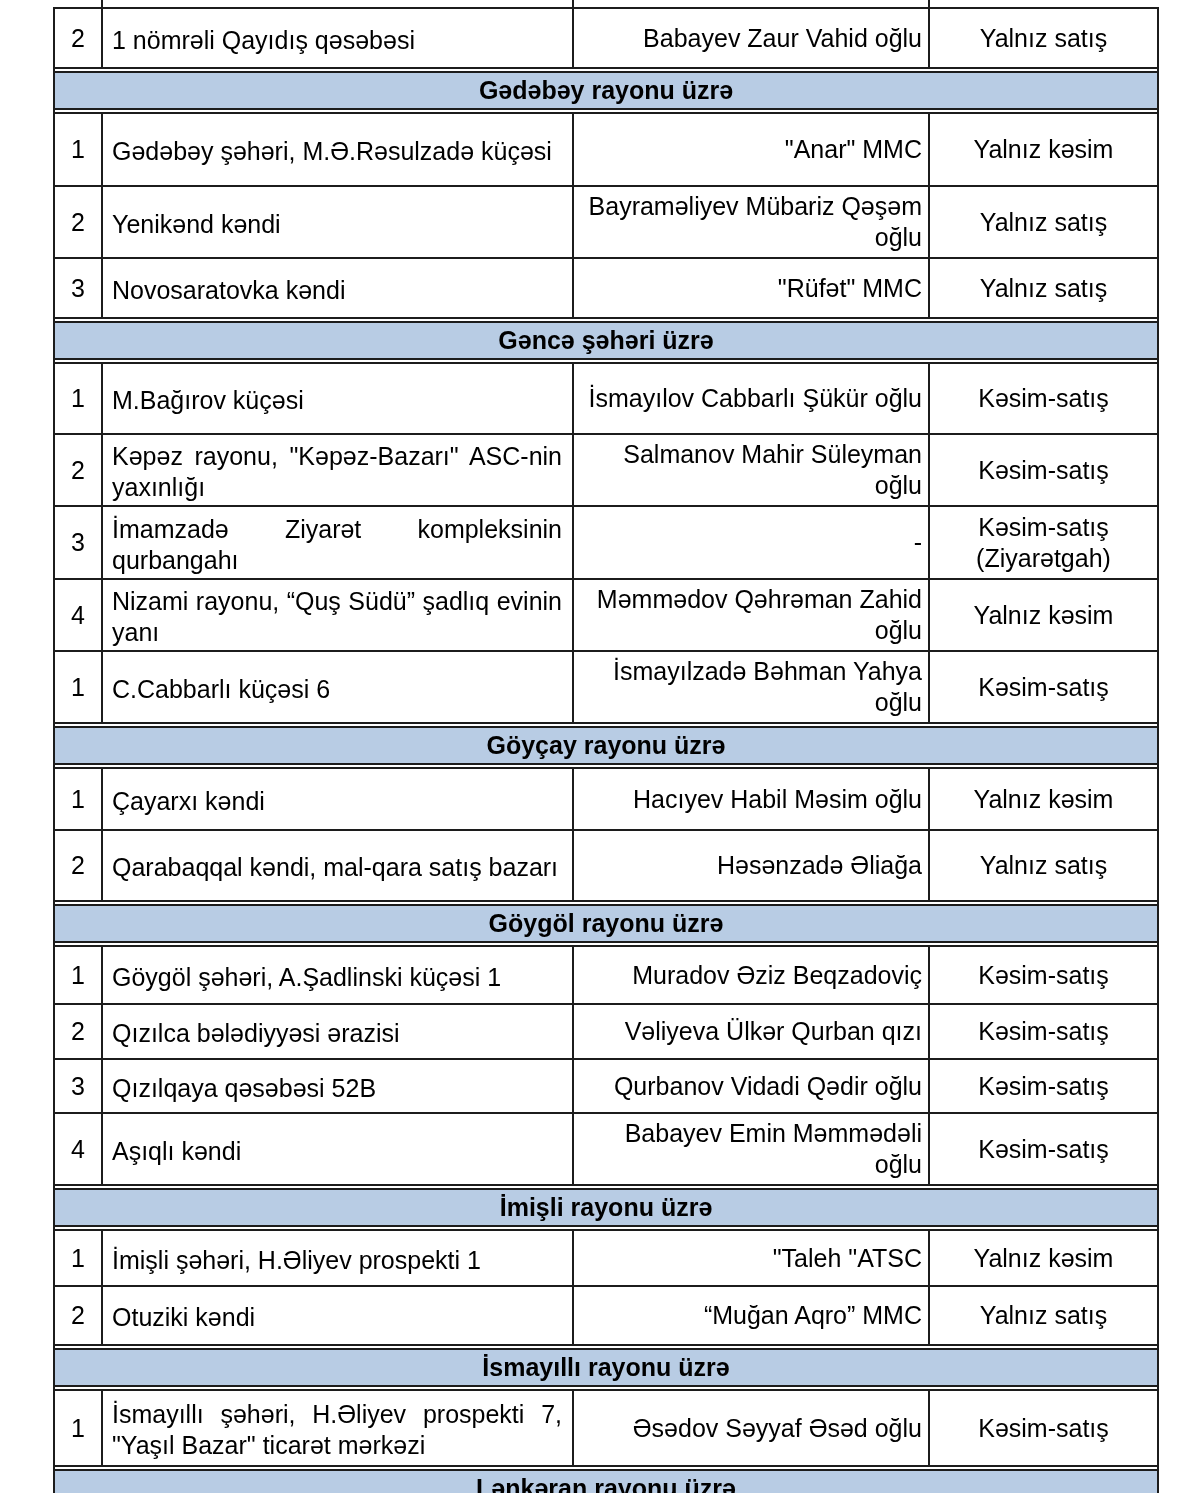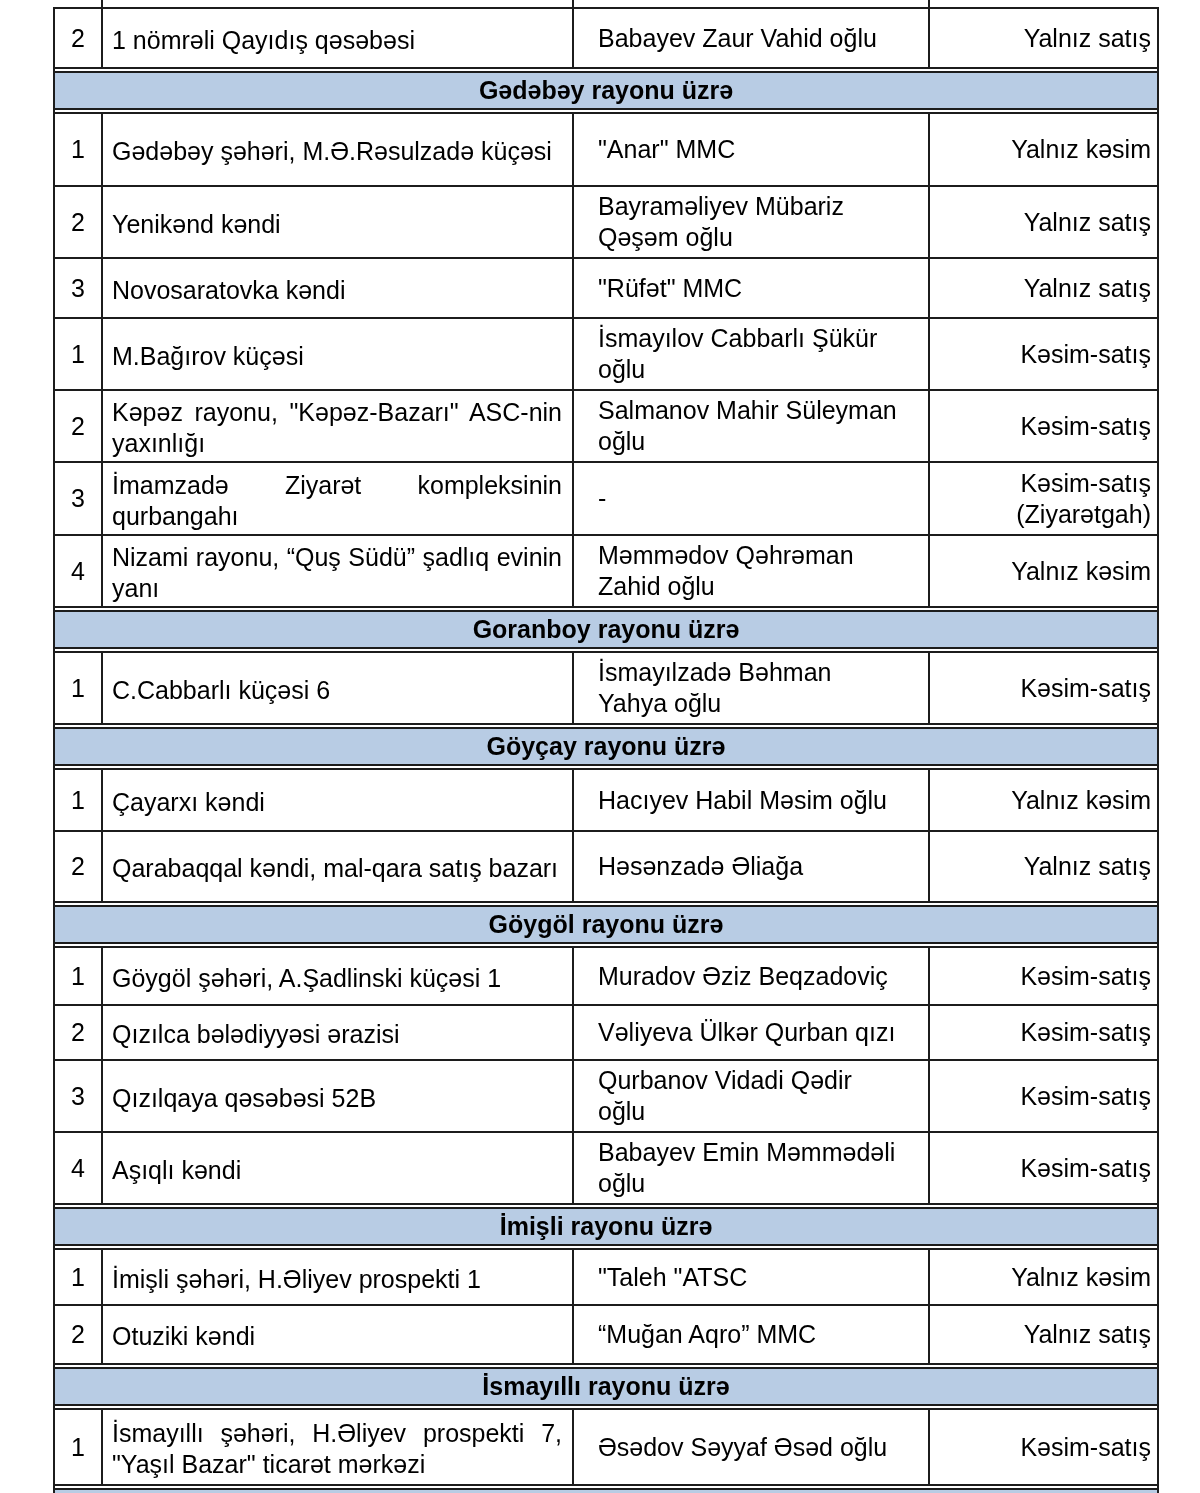--- a/index.html
+++ b/index.html
@@ -29,22 +29,22 @@
     overflow: hidden;
     word-wrap: break-word;
   }
   
   tr.stub-row td { height: 8px; padding: 0; border: none; }
   tr.stub-row td + td { border-left: 2px solid var(--bd); }
   
   tr.data-row td { border: 2px solid var(--bd); background: #fff; }
   td.cell-num  { text-align: center; padding: 2px 2px; }
   td.cell-loc  { text-align: justify; text-align-last: left; padding: 4px 10px 0 9px; }
-  td.cell-name { text-align: left; padding: 4px 24px; }
-  td.cell-type { text-align: right; padding: 4px 6px; }
+  td.cell-name { text-align: right; padding: 4px 6px; }
+  td.cell-type { text-align: center; padding: 4px 6px; }
   
   tr.section-row td {
     background: var(--blue);
     border: 2px solid var(--bd);
     box-shadow:
       inset 0  2px 0 #ffffff,
       inset 0  4px 0 var(--bd),
       inset 0 -2px 0 #ffffff,
       inset 0 -4px 0 var(--bd);
     text-align: center;
@@ -90,20 +90,23 @@
           <td class="cell-loc">Yenikənd kəndi</td>
           <td class="cell-name">Bayraməliyev Mübariz Qəşəm oğlu</td>
           <td class="cell-type">Yalnız satış</td>
         </tr>
         <tr class="data-row" style="height: 60px;">
           <td class="cell-num">3</td>
           <td class="cell-loc">Novosaratovka kəndi</td>
           <td class="cell-name">"Rüfət" MMC</td>
           <td class="cell-type">Yalnız satış</td>
         </tr>
+        <tr class="section-row" style="height: 37px;">
+          <td colspan="4" class="section-cell">Gəncə şəhəri üzrə</td>
+        </tr>
         <tr class="data-row" style="height: 71px;">
           <td class="cell-num">1</td>
           <td class="cell-loc">M.Bağırov küçəsi</td>
           <td class="cell-name">İsmayılov Cabbarlı Şükür oğlu</td>
           <td class="cell-type">Kəsim-satış</td>
         </tr>
         <tr class="data-row" style="height: 71px;">
           <td class="cell-num">2</td>
           <td class="cell-loc">Kəpəz rayonu, "Kəpəz-Bazarı" ASC-nin yaxınlığı</td>
           <td class="cell-name">Salmanov Mahir Süleyman oğlu</td>
@@ -114,23 +117,20 @@
           <td class="cell-loc">İmamzadə Ziyarət kompleksinin qurbangahı</td>
           <td class="cell-name">-</td>
           <td class="cell-type">Kəsim-satış (Ziyarətgah)</td>
         </tr>
         <tr class="data-row" style="height: 70px;">
           <td class="cell-num">4</td>
           <td class="cell-loc">Nizami rayonu, “Quş Südü” şadlıq evinin yanı</td>
           <td class="cell-name">Məmmədov Qəhrəman Zahid oğlu</td>
           <td class="cell-type">Yalnız kəsim</td>
         </tr>
-        <tr class="section-row" style="height: 37px;">
-          <td colspan="4" class="section-cell">Goranboy rayonu üzrə</td>
-        </tr>
         <tr class="data-row" style="height: 68px;">
           <td class="cell-num">1</td>
           <td class="cell-loc">C.Cabbarlı küçəsi 6</td>
           <td class="cell-name">İsmayılzadə Bəhman Yahya oğlu</td>
           <td class="cell-type">Kəsim-satış</td>
         </tr>
         <tr class="section-row" style="height: 37px;">
           <td colspan="4" class="section-cell">Göyçay rayonu üzrə</td>
         </tr>
         <tr class="data-row" style="height: 62px;">

